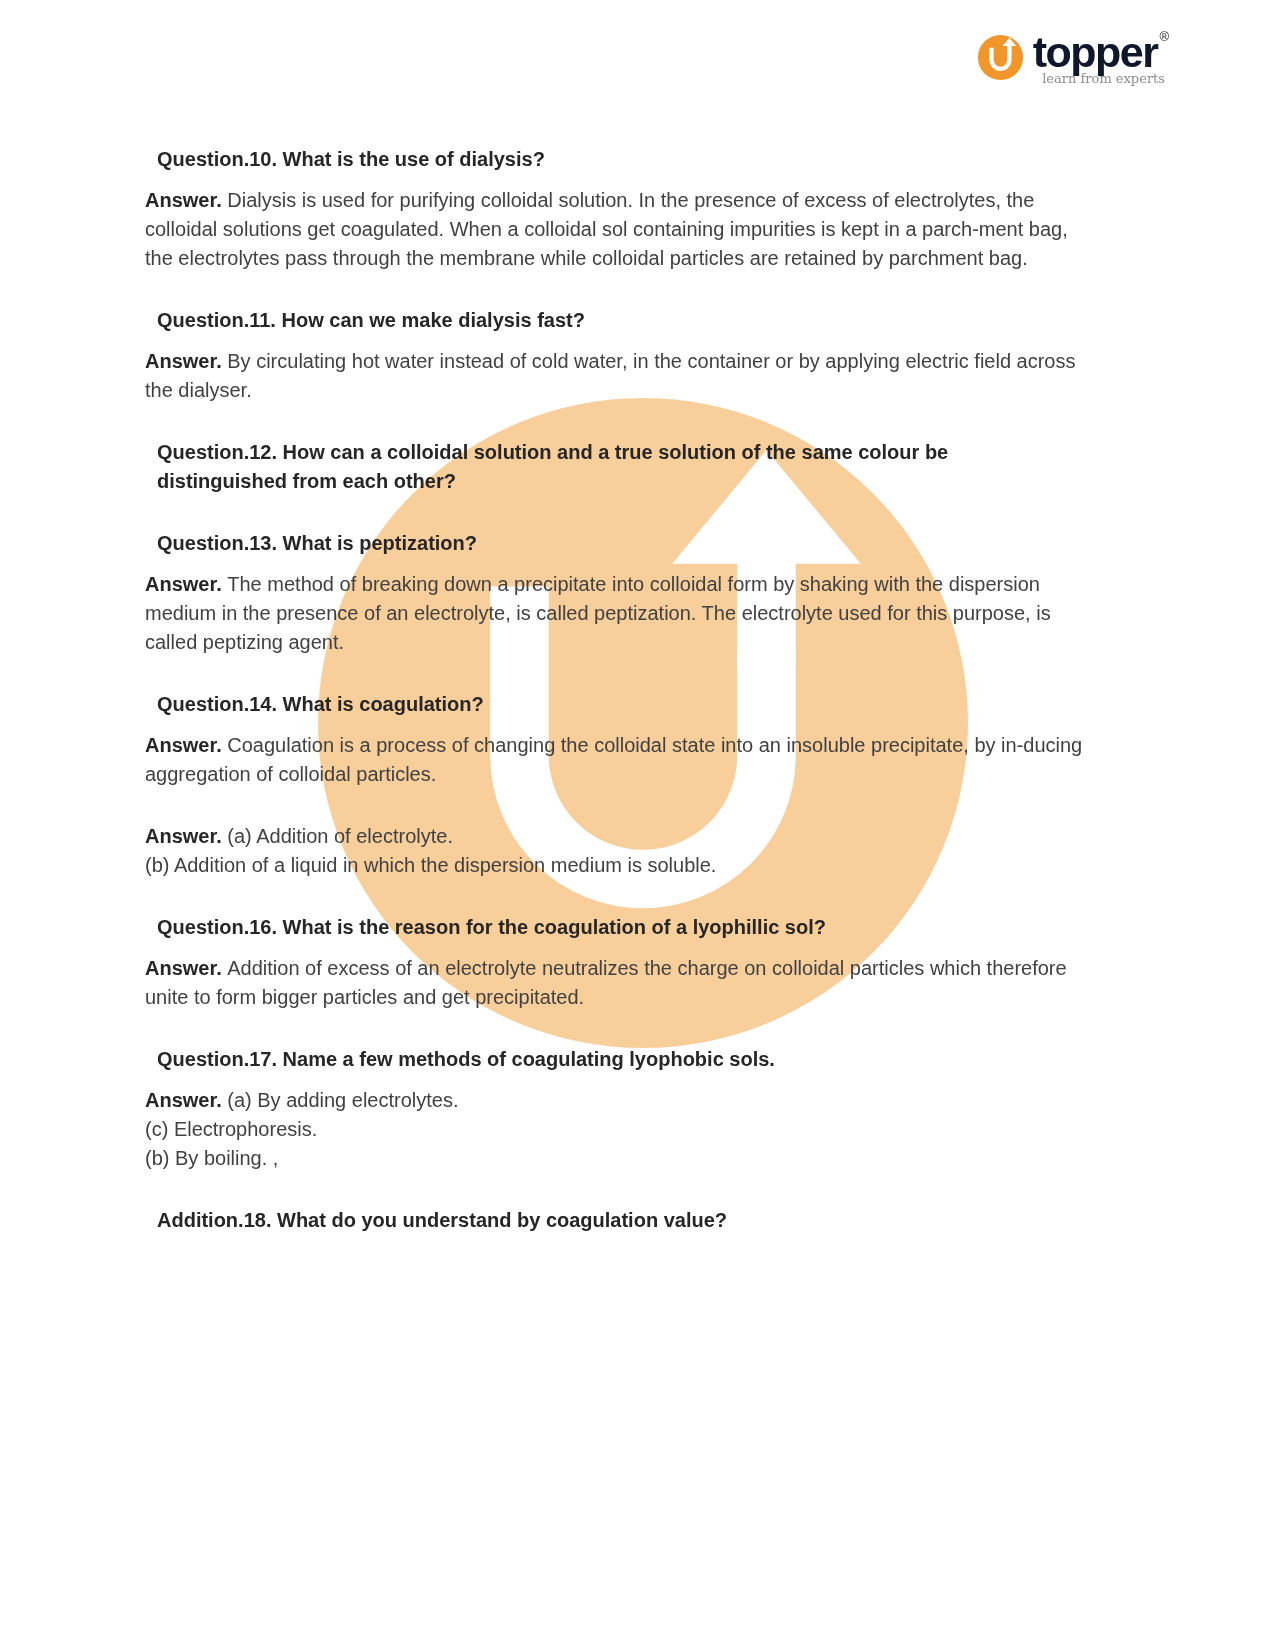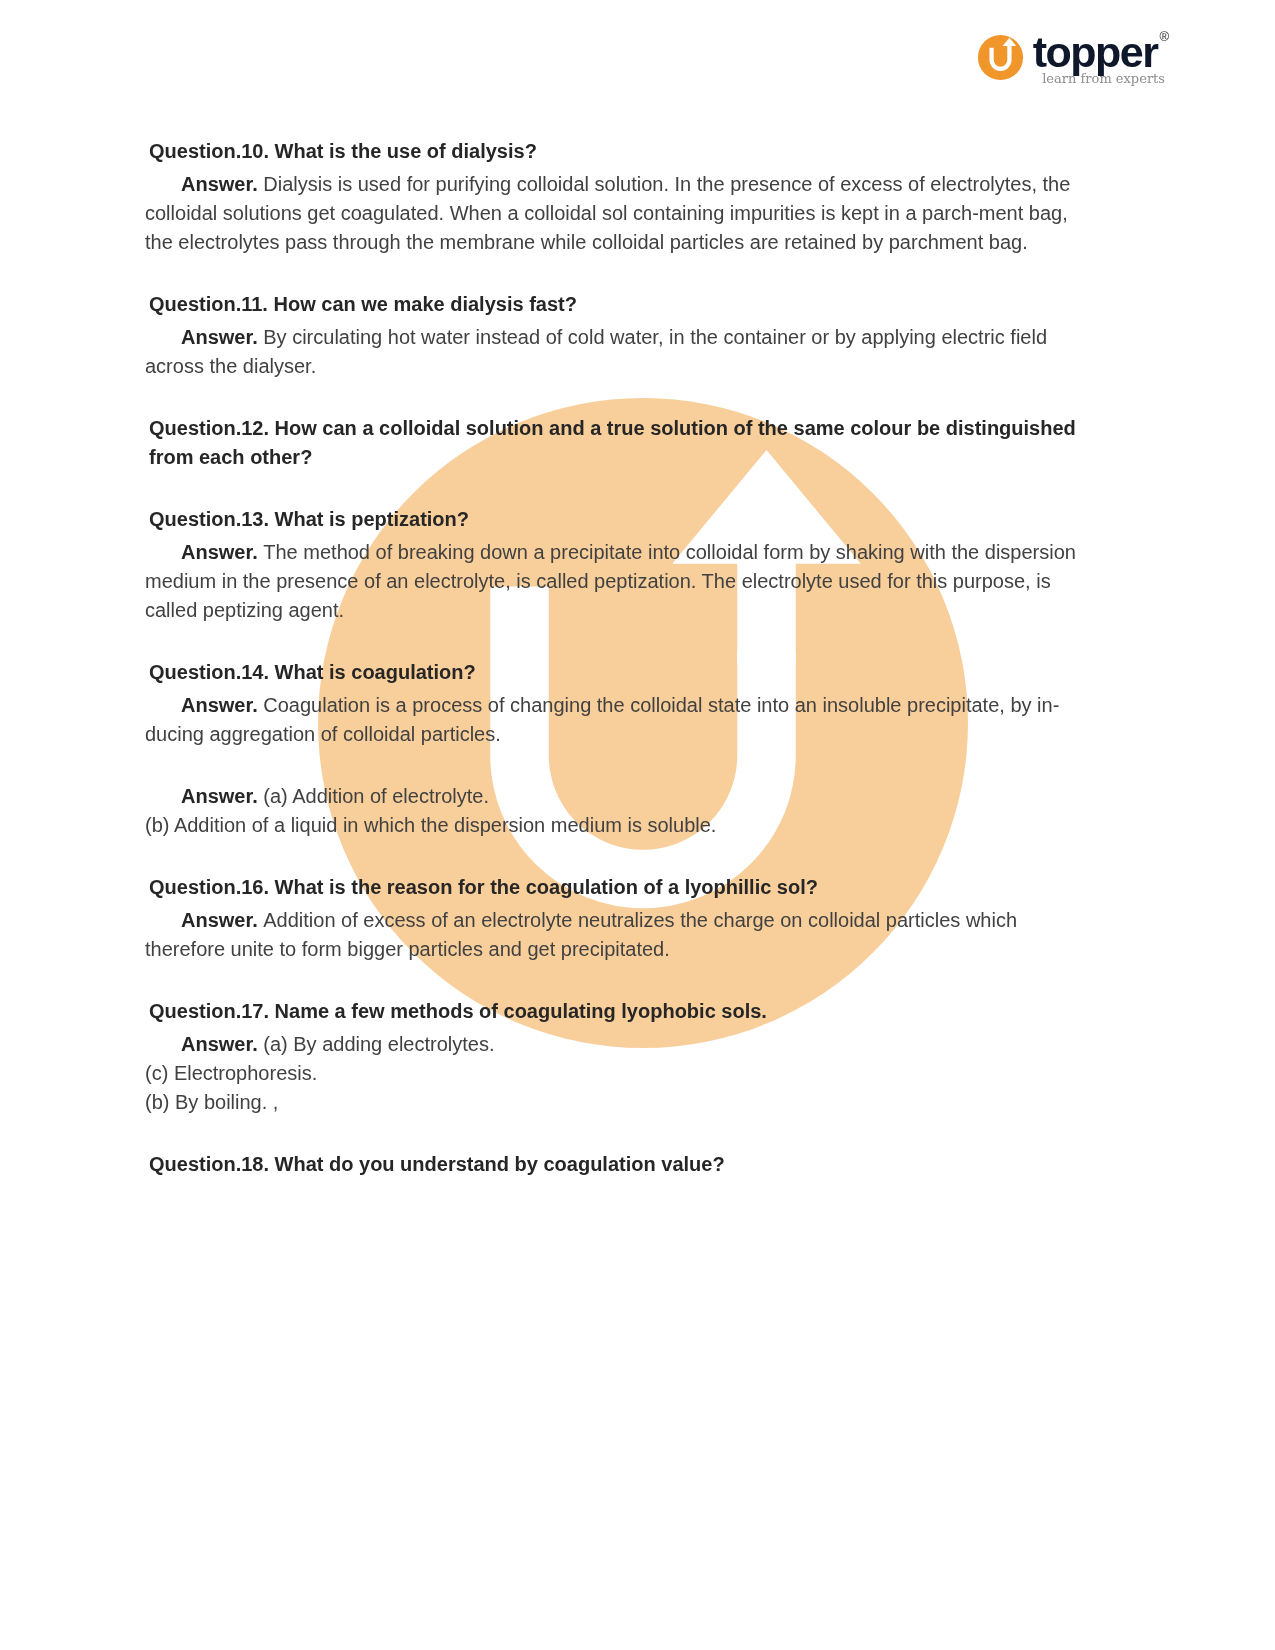--- a/index.html
+++ b/index.html
@@ -77,36 +77,35 @@
     position: absolute;
     left: 145px;
     top: 133px;
     width: 945px;
     z-index: 2;
   }
   .qblock {
     margin: 0 0 33px 0;
   }
   .q-heading {
-    margin: 4px;
+    margin: 12px;
     font-size: 20px;
     line-height: 29px;
     font-weight: bold;
     color: #262626;
   }
   .answer {
     margin: 0;
     font-size: 20px;
     line-height: 29px;
     color: #414141;
   }
   .answer-label {
     font-weight: bold;
     color: #262626;
-    margin-left: 36px;
   }
 </style>
 </head>
 <body>
 
 <div class="page">
 
   <svg class="watermark" viewBox="0 0 200 200" aria-hidden="true">
     <circle cx="100" cy="100" r="100" fill="#F0962B" fill-opacity="0.47"></circle>
     <path d="M62 58 L62 110 A38 38 0 0 0 138 110 L138 78" fill="none" stroke="#ffffff" stroke-width="18"></path>
@@ -166,17 +165,17 @@
   </section>
 
   <section class="qblock">
     <h3 class="q-heading">Question.17. Name a few methods of coagulating lyophobic sols.</h3>
     <p class="answer"><strong class="answer-label">Answer. </strong><span class="answer-text">(a) By adding electrolytes.</span></p>
   <p class="answer">(c) Electrophoresis.</p>
         <p class="answer">(b) By boiling. ,</p>
       </section>
 
   <section class="qblock">
-    <h3 class="q-heading">Question.18. What do you understand by coagulation value?</h3>
+    <h3 class="q-heading">Addition.18. What do you understand by coagulation value?</h3>
   </section>
 </main>
 
 </div>
 
 </body></html>

